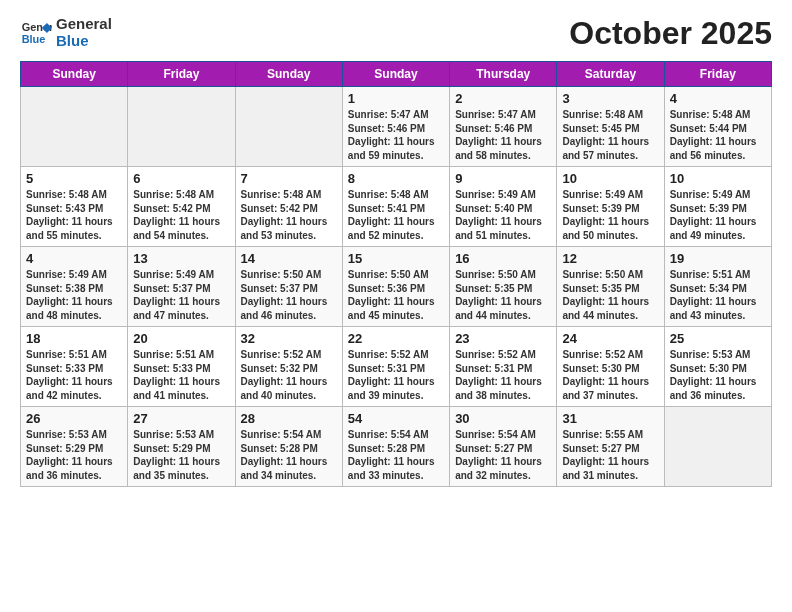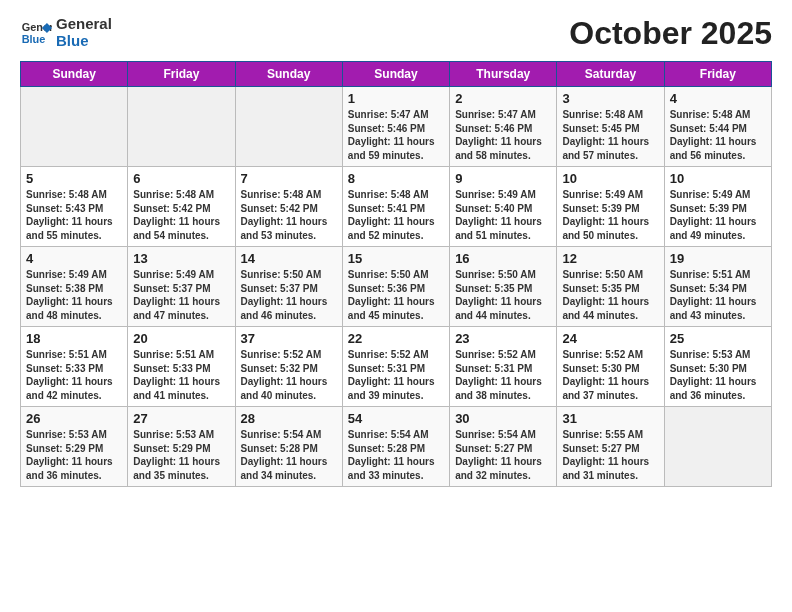--- a/index.html
+++ b/index.html
@@ -215,21 +215,21 @@
         <tr>
           <td>
             <span class="day-num">18</span>
             <div class="cell-info">Sunrise: 5:51 AM<br>Sunset: 5:33 PM<br>Daylight: 11 hours<br>and 42 minutes.</div>
           </td>
           <td>
             <span class="day-num">20</span>
             <div class="cell-info">Sunrise: 5:51 AM<br>Sunset: 5:33 PM<br>Daylight: 11 hours<br>and 41 minutes.</div>
           </td>
           <td>
-            <span class="day-num">37</span>
+            <span class="day-num">32</span>
             <div class="cell-info">Sunrise: 5:52 AM<br>Sunset: 5:32 PM<br>Daylight: 11 hours<br>and 40 minutes.</div>
           </td>
           <td>
             <span class="day-num">22</span>
             <div class="cell-info">Sunrise: 5:52 AM<br>Sunset: 5:31 PM<br>Daylight: 11 hours<br>and 39 minutes.</div>
           </td>
           <td>
             <span class="day-num">23</span>
             <div class="cell-info">Sunrise: 5:52 AM<br>Sunset: 5:31 PM<br>Daylight: 11 hours<br>and 38 minutes.</div>
           </td>

